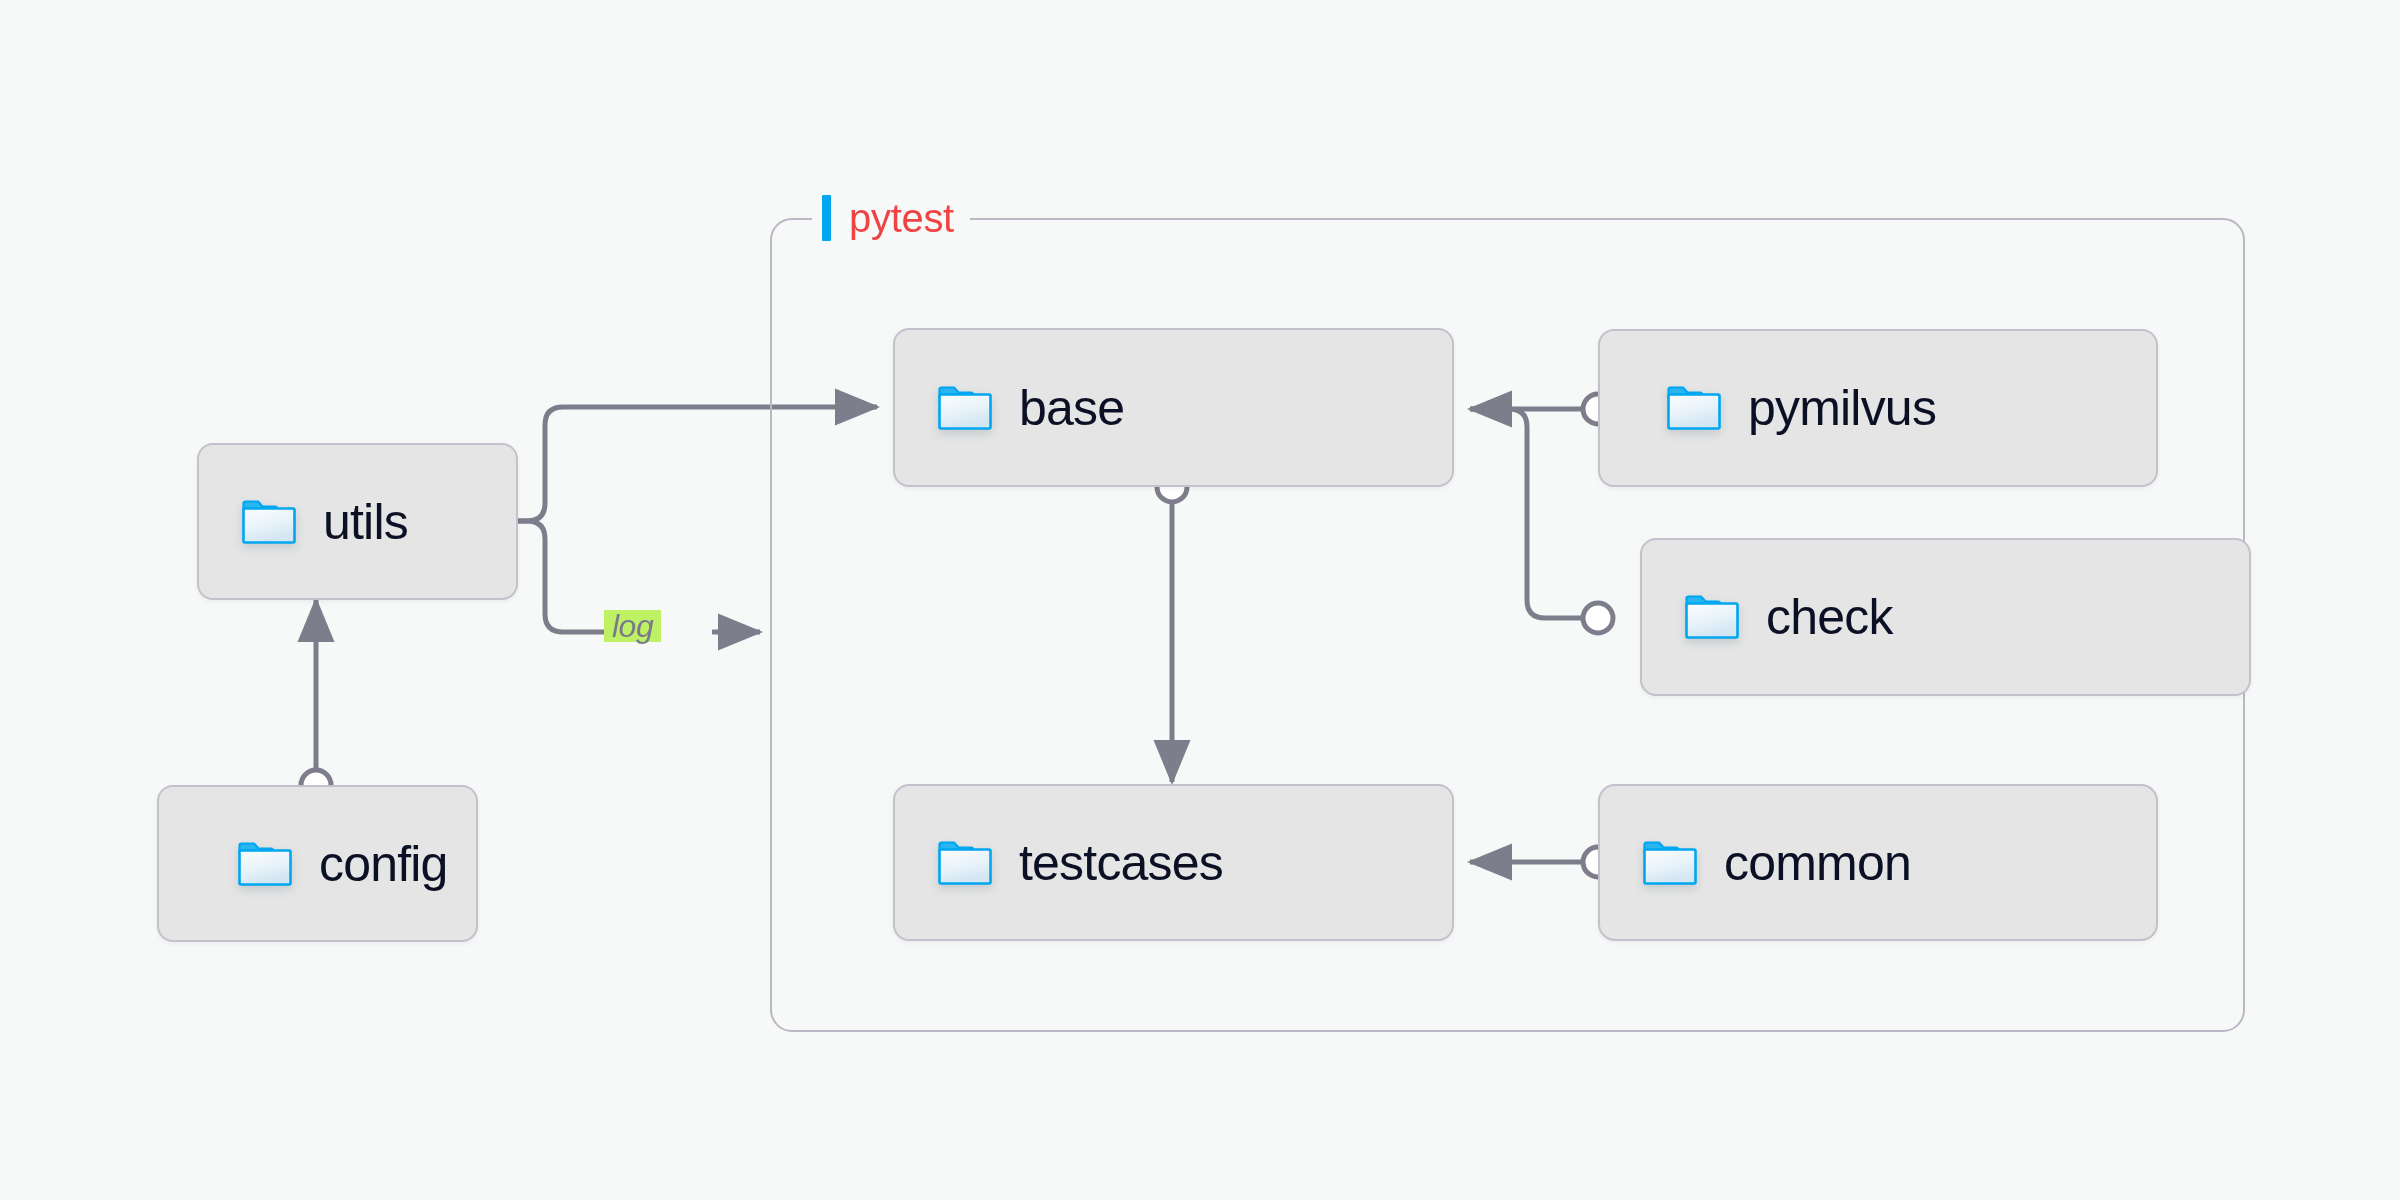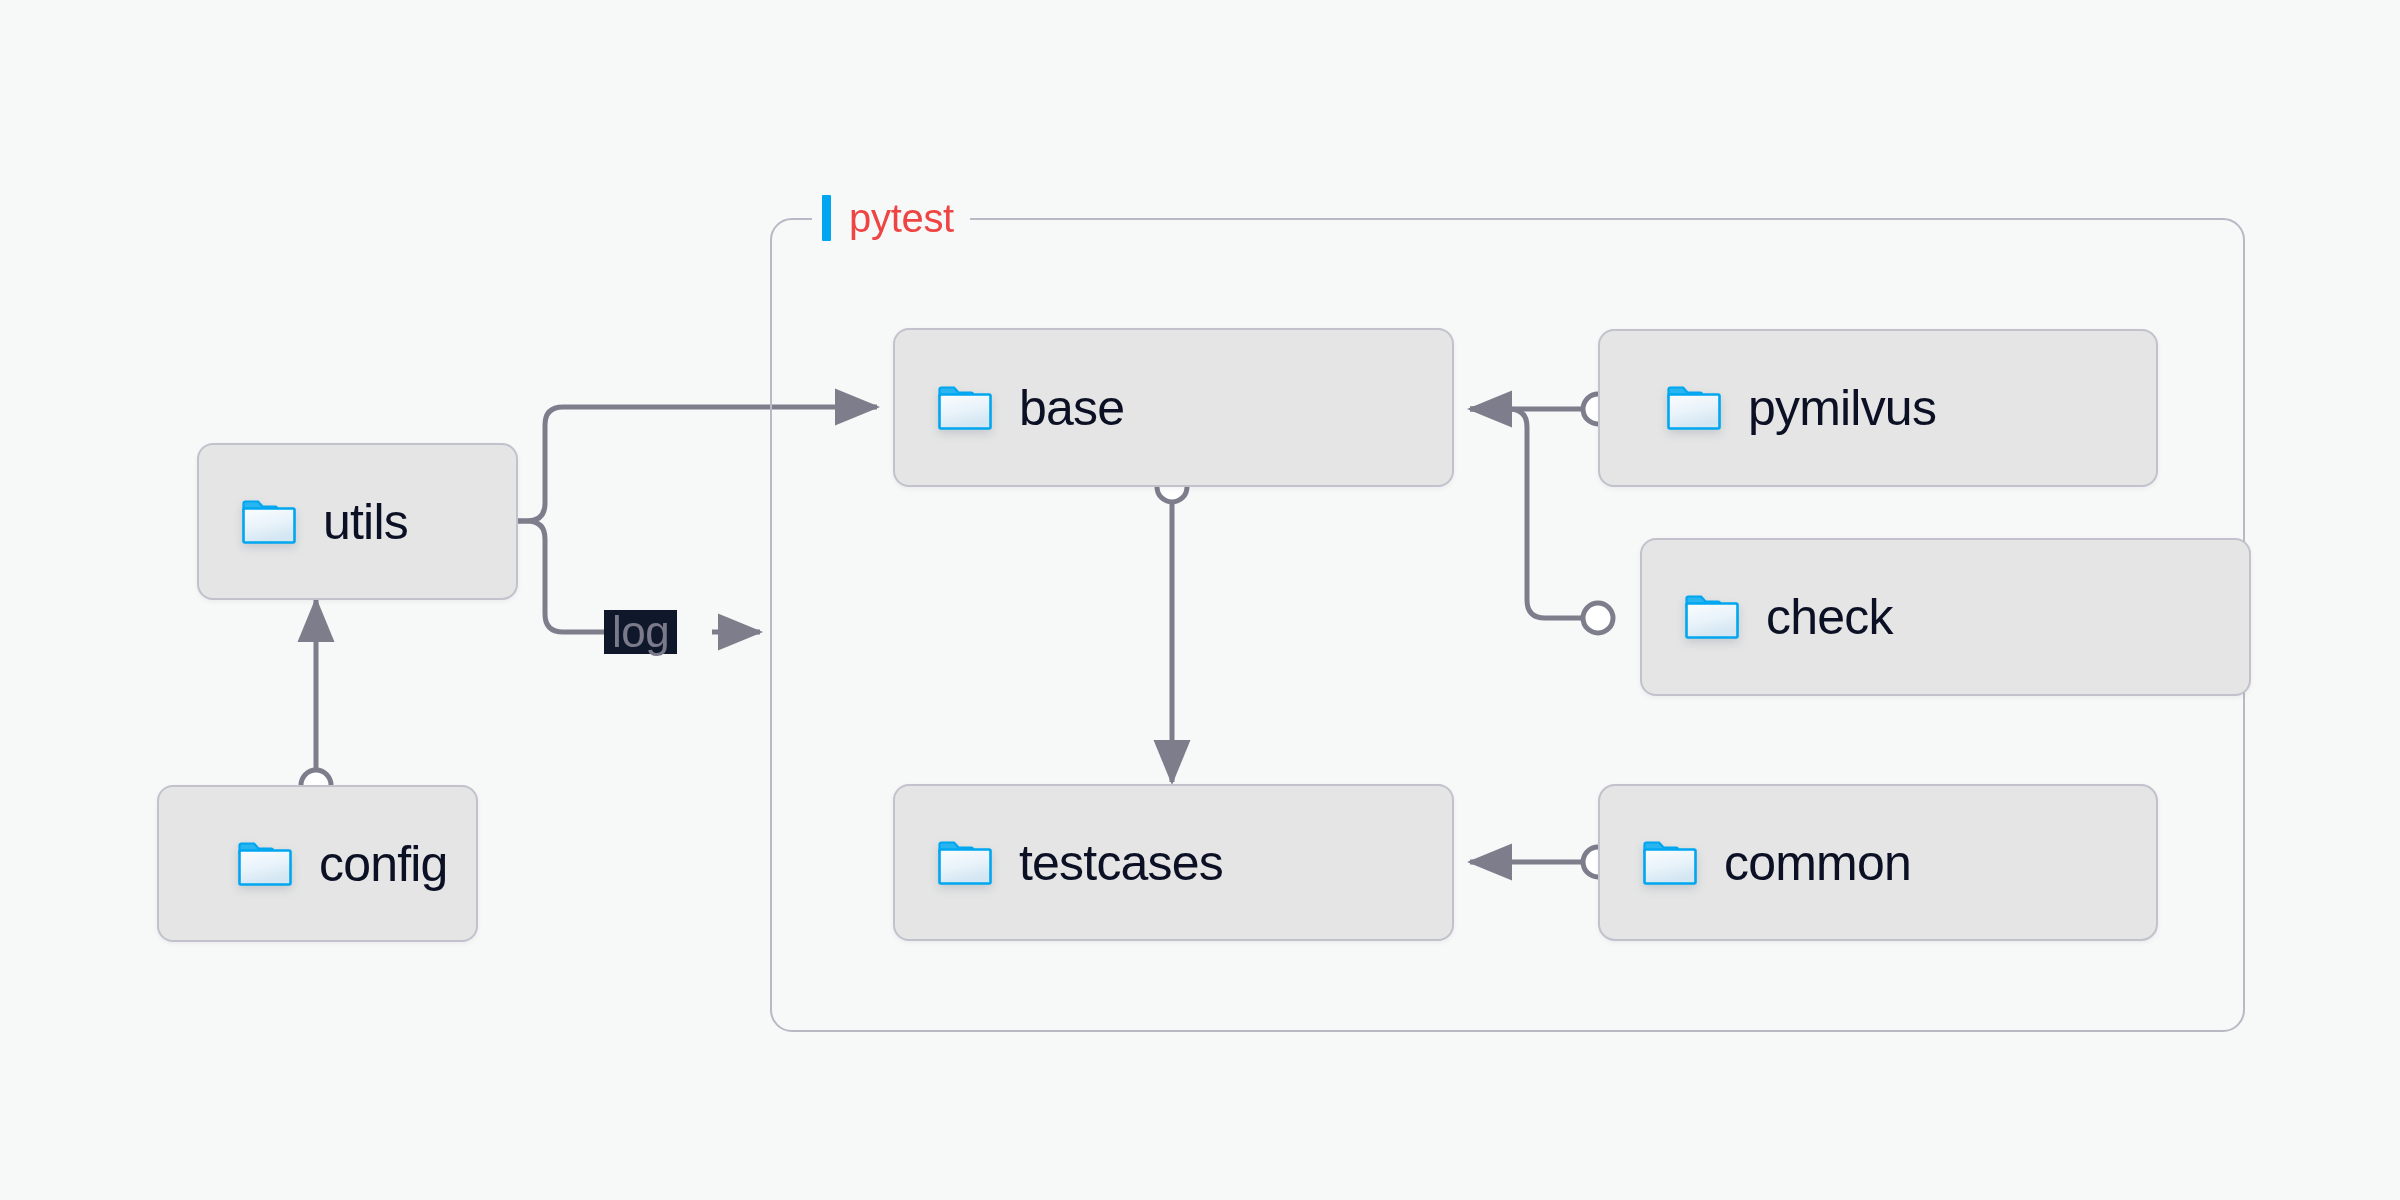--- a/index.html
+++ b/index.html
@@ -79,27 +79,28 @@
   }
   .node-label {
     font-size: 50px;
     color: #0b1024;
     letter-spacing: -0.8px;
     white-space: nowrap;
     line-height: 1;
   }
   .edge-label {
     position: absolute;
-    font-size: 44px;
+    font-size: 32px;
     color: #7a7a8a;
     letter-spacing: -0.5px;
     white-space: nowrap;
-    background: #0f172a;
+    background: #bef264;
     padding: 0 8px;
     line-height: 1;
+    font-style: italic;
   }
 </style>
 </head>
 <body>
 
 <div id="canvas">
 
   <svg id="wires" viewBox="0 0 2400 1200">
     <defs>
       <marker id="arrow" markerWidth="10" markerHeight="10" refX="8.4" refY="4" orient="auto" markerUnits="strokeWidth">

